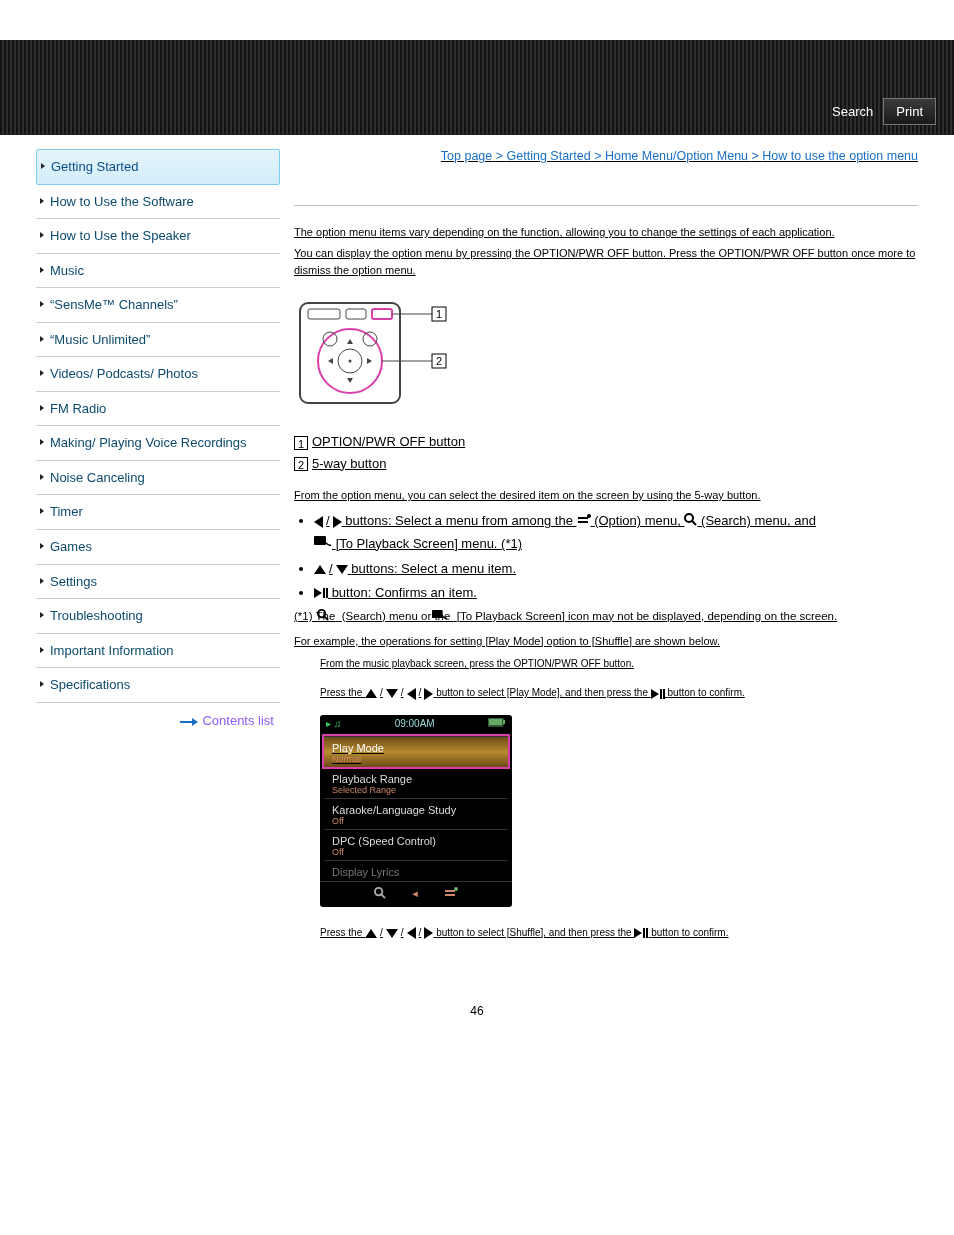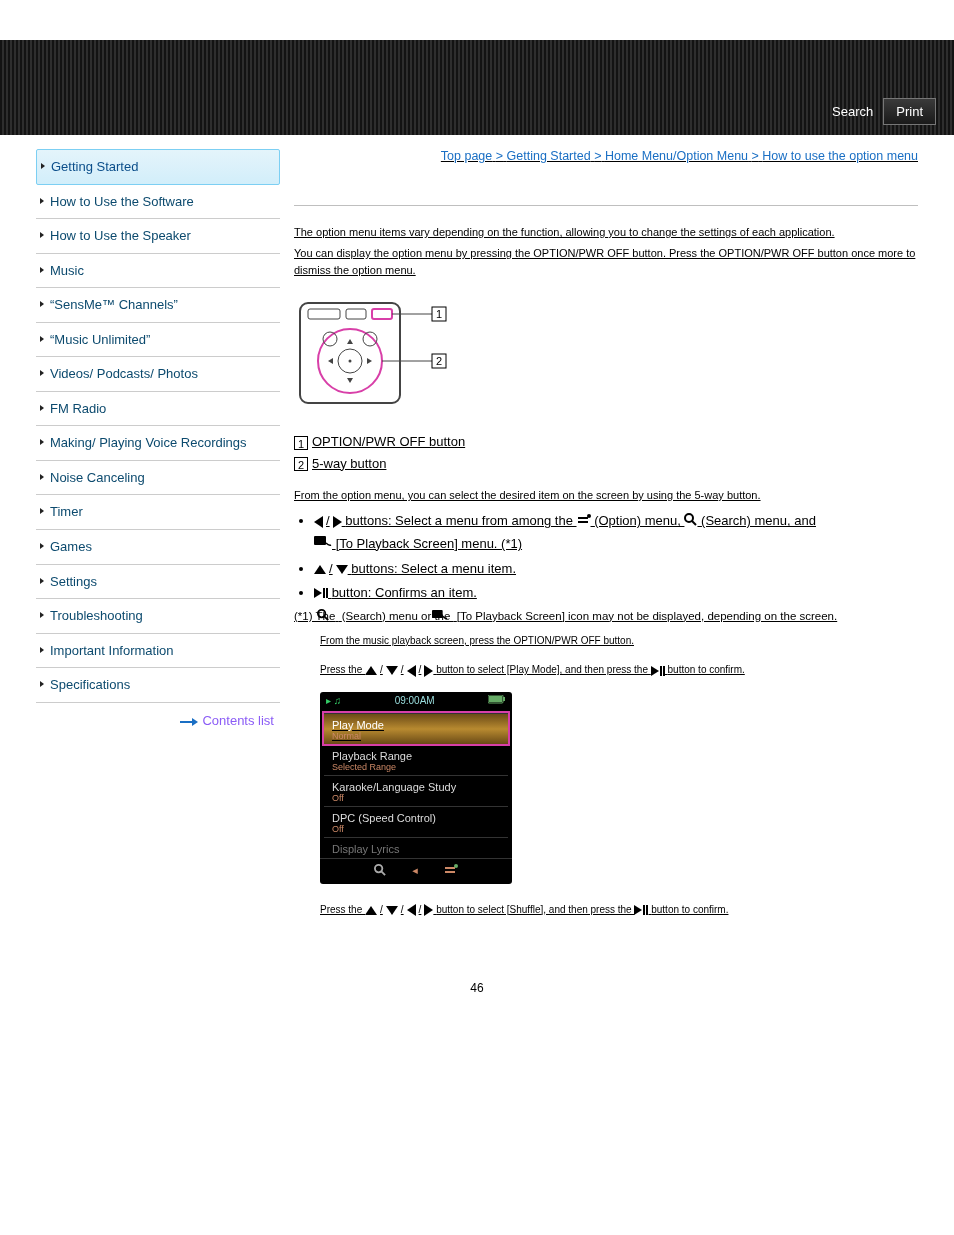--- a/index.html
+++ b/index.html
@@ -286,20 +286,21 @@
               <line x1="8" y1="8" x2="12" y2="12" stroke="#000" stroke-width="2"></line>
             </svg></span>
         <span>(Search) menu or the </span>
         <span class="toplayback-icon"><svg width="16" height="12" viewBox="0 0 18 13">
               <rect x="0" y="1" width="12" height="9" rx="1" fill="#000"></rect>
               <path d="M12 8 q3 3 5 2" stroke="#000" fill="none" stroke-width="1.5"></path>
             </svg></span>
         <span>[To Playback Screen] icon may not be displayed, depending on the screen.</span>
       </p>
 
+      <p class="para">For example, the operations for setting [Play Mode] option to [Shuffle] are shown below.</p>
 
       <div class="steps">
         <div class="step">From the music playback screen, press the OPTION/PWR OFF button.</div>
 
         <div class="step">
           <span>Press the </span>
           <span class="tri up"></span><span class="slash">/</span><span class="tri down"></span><span class="slash">/</span><span class="tri left"></span><span class="slash">/</span><span class="tri right"></span>
           <span> button to select [Play Mode], and then press the </span>
           <span class="playpause">
               <span class="tri right" style="border-left-width:8px;border-top-width:5px;border-bottom-width:5px;"></span>

